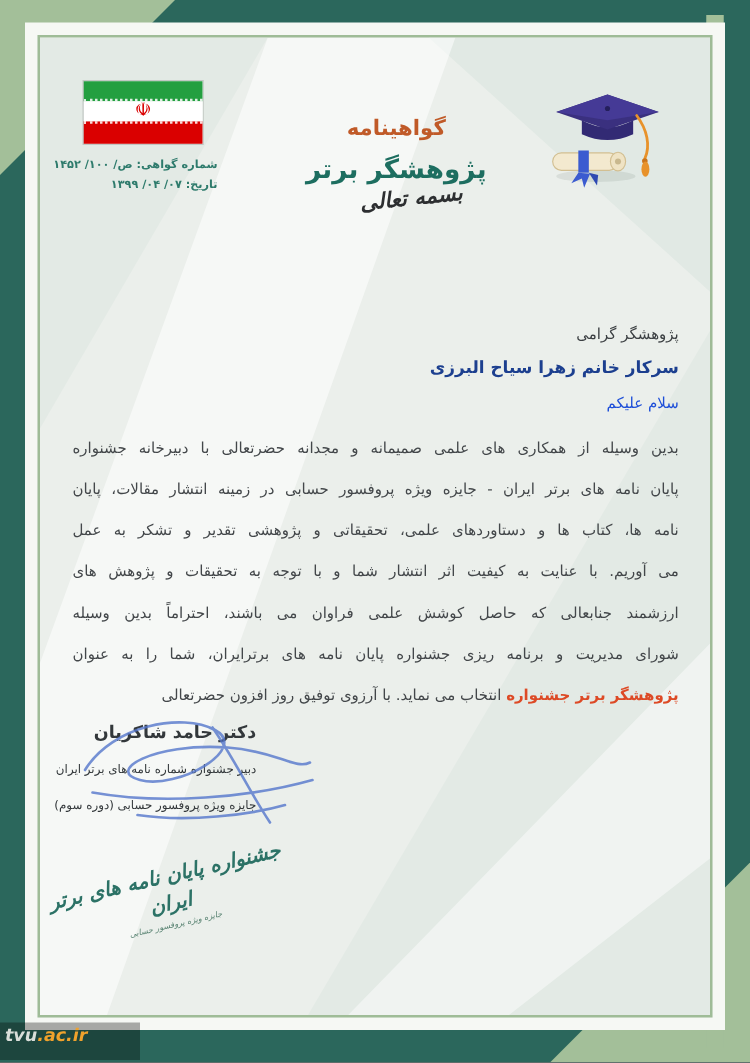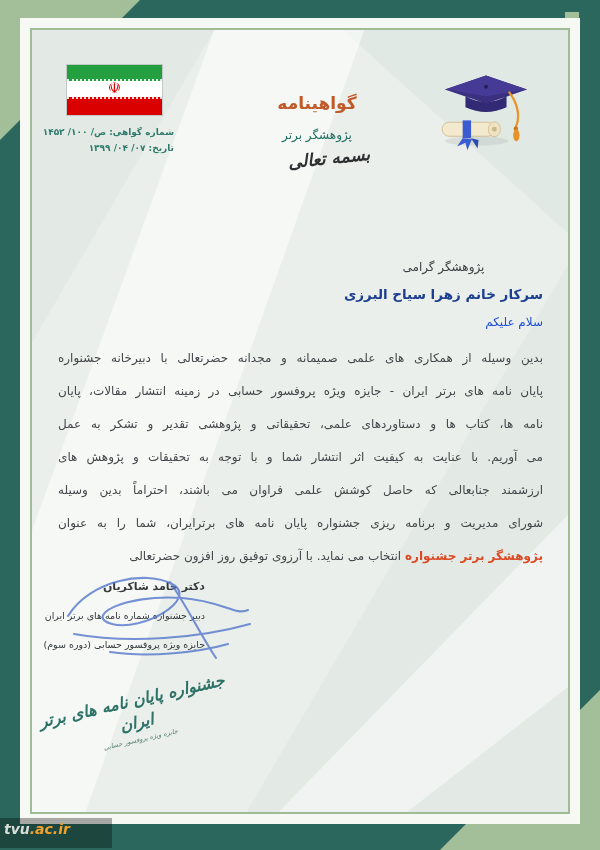--- a/index.html
+++ b/index.html
@@ -27,42 +27,42 @@
   .flag{position:absolute;left:35px;top:35px;width:95px;height:50px;
         box-shadow:0 0 0 1px rgba(0,0,0,.15);}
   .flag .green{height:16px;background:#239f40;border-bottom:2px dotted rgba(255,255,255,.85);box-sizing:border-box;}
   .flag .white{height:16px;background:#fff;position:relative;}
   .flag .red{height:18px;background:#da0000;border-top:2px dotted rgba(255,255,255,.85);box-sizing:border-box;}
   .flag .emblem{position:absolute;left:0;right:0;top:-3px;text-align:center;
                 color:#da0000;font-size:15px;line-height:20px;}
   
   .titleblock{position:absolute;left:205px;top:22px;width:160px;text-align:center;direction:rtl;margin-top:36px;}
   .title1{font-size:17px;font-weight:bold;color:#c05a28;line-height:30px;}
-  .title2{font-size:12px;font-weight:normal;color:#1d6e60;line-height:34px;}
+  .title2{font-size:21px;font-weight:bold;color:#1d6e60;line-height:34px;}
   .meta{position:absolute;left:10px;top:94px;width:132px;direction:rtl;text-align:right;
         color:#2e7b6c;font-size:9px;line-height:16px;font-weight:bold;}
   .bismillah{position:absolute;left:232px;top:118px;width:130px;text-align:center;direction:rtl;
              font-family:"DejaVu Serif",serif;font-style:italic;font-weight:bold;
              font-size:17px;color:#2d2f31;transform:rotate(-6deg);}
   .capsvg{position:absolute;left:393px;top:40px;width:122px;height:84px;}
   
   .recipient{position:absolute;right:25px;top:224px;direction:rtl;text-align:right;}
-  .salut{font-size:12px;color:#3c4043;line-height:26px;text-align:center;}
+  .salut{font-size:12px;color:#3c4043;line-height:26px;}
   .rname{font-size:13.5px;font-weight:bold;color:#1c3f8f;line-height:28px;}
   .greet{font-size:12px;color:#1d4ed8;line-height:28px;}
   
   .bodytext{position:absolute;left:26px;right:25px;top:312px;direction:rtl;color:#43474a;}
   .bline{font-size:12px;line-height:33px;height:33px;overflow:hidden;
          text-align:justify;text-align-last:justify;}
   .bline.last{text-align:right;text-align-last:right;}
   .hl{color:#dd4a26;font-weight:bold;}
   
   .sig-text{position:absolute;left:5px;top:542px;width:168px;direction:rtl;text-align:right;
             color:#33383b;}
-  .sig-name{font-size:11px;font-weight:bold;line-height:29px;}
+  .sig-name{font-size:14px;font-weight:bold;line-height:29px;}
   .sig-role{font-size:9.5px;line-height:29px;}
   .sig-svg{position:absolute;left:18px;top:534px;width:210px;height:104px;}
   
   .logo{position:absolute;left:6px;top:660px;width:195px;height:118px;}
   .logo-inner{transform:rotate(-13deg);direction:rtl;text-align:center;}
   .logo-main{font-family:"DejaVu Serif",serif;font-style:italic;font-weight:bold;
              font-size:16px;line-height:22px;color:#2c7266;}
   .logo-sub{font-family:"DejaVu Serif",serif;font-style:italic;font-size:6.5px;
             color:#55806f;margin-top:2px;}
   

